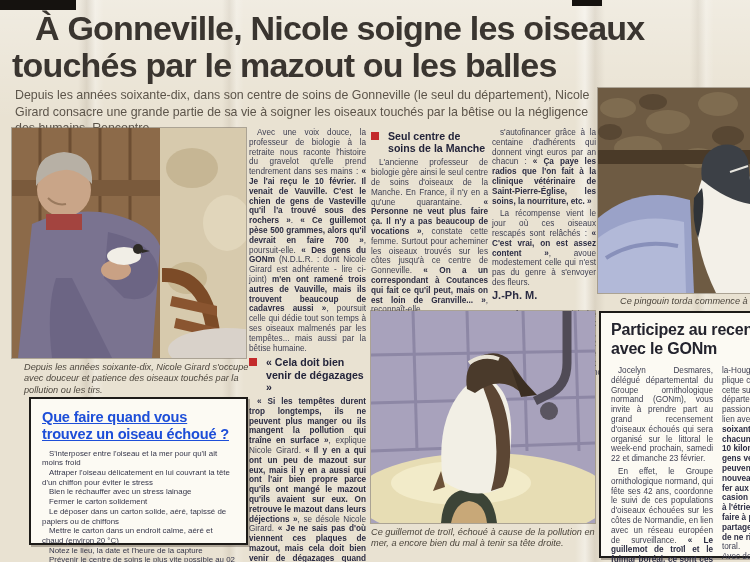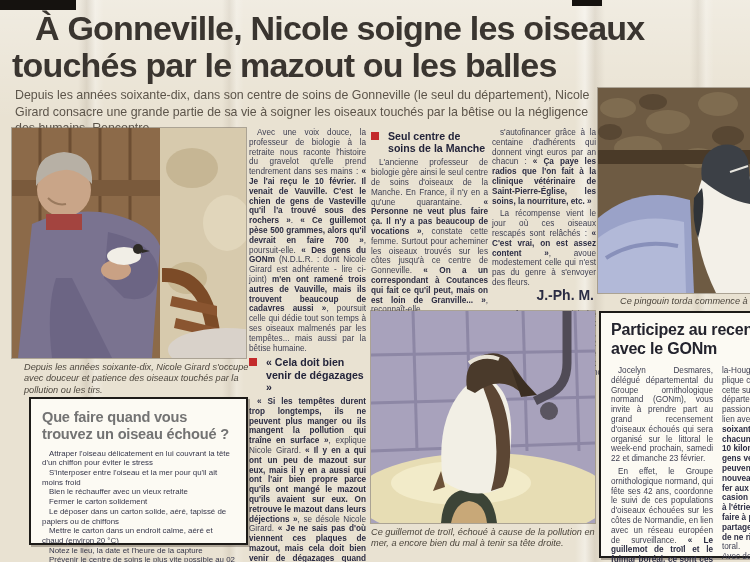--- a/index.html
+++ b/index.html
@@ -29,25 +29,25 @@
   .photo{position:absolute;outline:1px solid rgba(110,100,85,.5);background:#999;}
   .photo svg{display:block;}
   .cap{font-style:italic;color:#4c463d;font-size:9.2px;line-height:11.4px;}
 
   
   .col{position:absolute;top:128px;font-size:8.2px;line-height:9.8px;color:#3d3e51;text-align:justify;}
   .col p{margin:0 0 3px;text-indent:8px;}
   .col b{color:#2b2c43;}
   .sechead{display:flex;gap:9px;font-size:10.6px;line-height:12.2px;font-weight:bold;color:#23243a;text-align:left;margin:2px 0 4px;}
   .redsq{width:8px;height:8px;background:#c32a2b;flex:none;margin-top:2px;}
-  .byline{text-align:right;font-weight:bold;color:#2b2c43;font-size:14px;margin:3px 2px 9px 0;}
+  .byline{font-weight:bold;color:#2b2c43;font-size:11px;margin:3px 2px 9px 0;}
 
   
   .box{position:absolute;background:#fcfaf3;border:2px solid #1d1b18;box-shadow:2px 2px 0 rgba(60,50,40,.35);}
-  .box-title{font-size:14.6px;line-height:16.8px;font-weight:bold;color:#737373;letter-spacing:-.2px;}
+  .box-title{font-size:14.6px;line-height:16.8px;font-weight:bold;color:#1d4ed8;letter-spacing:-.2px;text-decoration:underline;}
   .box-items{font-size:7.9px;line-height:9.7px;color:#35364a;text-align:left;}
   .box-items p{margin:0;text-indent:7px;}
 
   #gonm-box{left:599px;top:311px;width:210px;height:247px;padding:8px 6px 6px 10px;box-sizing:border-box;}
   #gonm-title{font-size:16px;line-height:18.5px;font-weight:bold;color:#23232d;letter-spacing:-.2px;white-space:nowrap;}
   .gcol{position:absolute;top:53px;font-size:8.2px;line-height:9.8px;color:#3d3e51;text-align:justify;}
   .gcol p{margin:0 0 3px;text-indent:7px;}
   .gcol b{color:#2b2c43;}
   #gonm-colA{left:10px;width:102px;}
   #gonm-colB{left:121px;width:120px;text-align:left;}
@@ -196,23 +196,23 @@
     <path d="M140,56 L166,84 L150,86 Z" fill="#3b2e22"></path>
     <path d="M98,52 Q112,42 128,48" stroke="#e9e4d6" stroke-width="4" fill="none"></path>
     <path d="M70,160 L62,180 L74,176 Z" fill="#6b5138"></path>
   </svg>
 </div>
 <div class="cap cap-mid">Ce guillemot de troïl, échoué à cause de la pollution en mer, a encore bien du mal à tenir sa tête droite.</div>
 
 <div class="box" id="howto-box">
   <div class="box-title">Que faire quand vous trouvez un oiseau échoué ?</div>
   <div class="box-items">
+      <p>S'interposer entre l'oiseau et la mer pour qu'il ait moins froid</p>
       <p>Attraper l'oiseau délicatement en lui couvrant la tête d'un chiffon pour éviter le stress</p>
-      <p>S'interposer entre l'oiseau et la mer pour qu'il ait moins froid</p>
-      <p>Bien le réchauffer avec un vieux retraite</p>
+      <p>Bien le réchauffer avec un stress lainage</p>
       <p>Fermer le carton solidement</p>
       <p>Le déposer dans un carton solide, aéré, tapissé de papiers ou de chiffons</p>
       <p>Mettre le carton dans un endroit calme, aéré et chaud (environ 20 °C)</p>
       <p>Notez le lieu, la date et l'heure de la capture</p>
       <p>Prévenir le centre de soins le plus vite possible au 02 33 22 93 02.</p>
     </div>
 </div>
 
 <div class="box" id="gonm-box">
   <div id="gonm-title">

